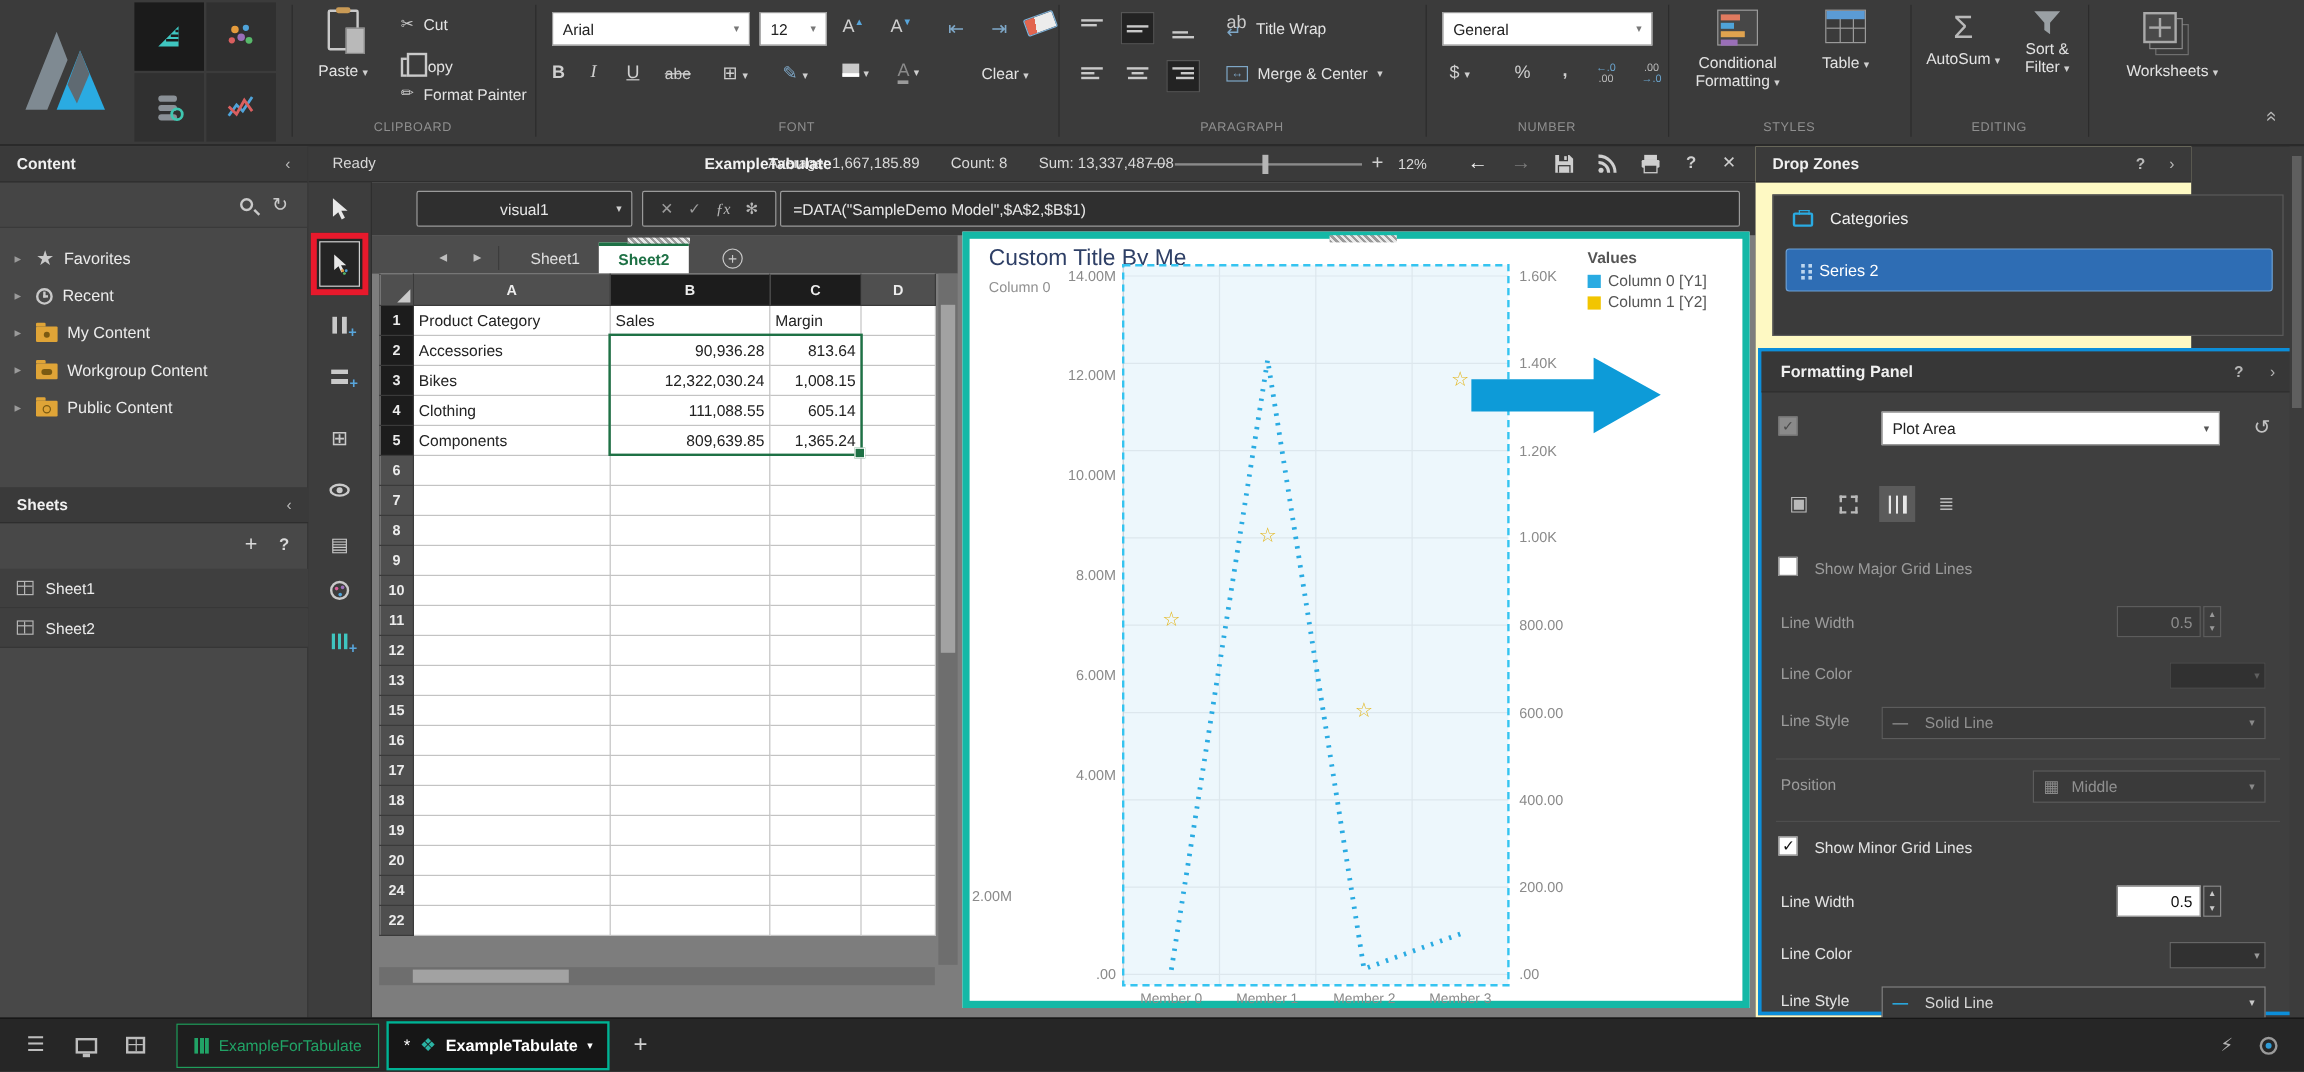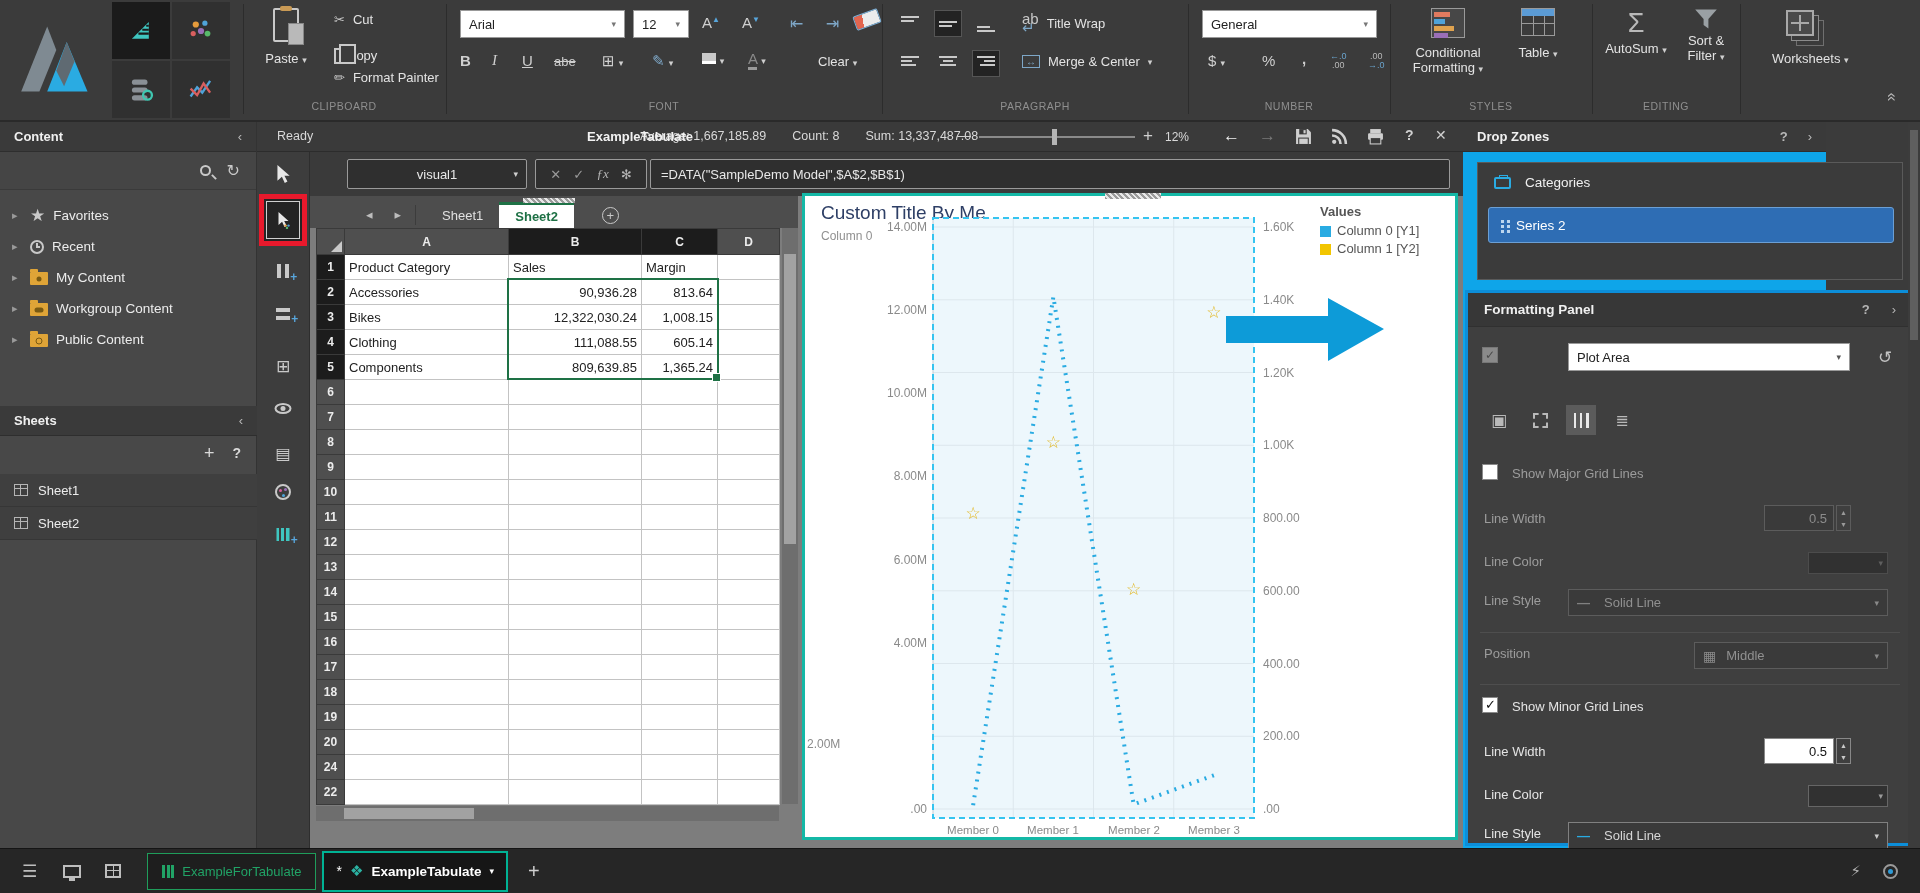--- a/index.html
+++ b/index.html
@@ -102,33 +102,33 @@
   td.num{text-align:right}
   th.corner{position:relative}
   th.corner:after{content:'';position:absolute;right:2px;bottom:2px;border-left:11px solid transparent;border-bottom:11px solid #c9c9c9}
   .selbox{position:absolute;left:191px;top:50px;width:212px;height:102px;border:2px solid #1e7145;pointer-events:none}
   .selbox:after{content:'';position:absolute;right:-4px;bottom:-4px;width:7px;height:7px;background:#1e7145;border:1px solid #fff}
   .vscroll{position:absolute;left:466px;top:0;width:16px;height:576px;background:#6e6e6e}
   .vscroll i{position:absolute;left:2px;top:26px;width:12px;height:290px;background:#a2a2a2}
   .hscroll{position:absolute;left:316px;top:806px;width:463px;height:15px;background:#6e6e6e}
   .hscroll i{position:absolute;left:28px;top:2px;width:130px;height:11px;background:#a2a2a2}
   
-  .chartcard{position:absolute;left:802px;top:193px;width:656px;height:647px;background:#fff;border:3px solid #14b8a6;z-index:2}
+  .chartcard{position:absolute;left:802px;top:193px;width:656px;height:647px;background:#fff;border:6px solid #14b8a6;z-index:2}
   .c-title{position:absolute;left:16px;top:6px;font-size:19px;color:#2e3f66;font-weight:500}
   .c-corner{position:absolute;left:16px;top:33px;font-size:12px;color:#909090}
   .tick{position:absolute;font-size:12px;color:#8a8a8a}
   .xlab{position:absolute;font-size:11.5px;color:#8a8a8a;text-align:center;width:90px}
   .legend{position:absolute;left:515px;top:8px}
   .legend .lgt{font-weight:bold;font-size:13px;color:#555;margin-bottom:3px}
   .lg-entry{display:flex;align-items:center;gap:6px;font-size:13px;color:#555;line-height:18px}
   .lg-entry .sw{width:11px;height:11px;display:inline-block}
   
   .arrow-svg{position:absolute;left:1226px;top:298px;z-index:7}
   
-  .rpanel{position:absolute;left:1463px;top:122px;width:363px;height:726px;background:#0ea5e9}
+  .rpanel{position:absolute;left:1463px;top:122px;width:363px;height:726px;background:#fef9c3}
   .zonesbox{position:absolute;left:14px;top:40px;width:426px;height:118px;background:#3b3b3b;border:1px solid #5a5a5a}
   .zone-hd{display:flex;align-items:center;gap:14px;padding:12px 0 0 16px;color:#f0f0f0;font-size:13.5px}
   .case-ic{width:17px;height:12px;border:2px solid #2aabe2;border-radius:2px;position:relative;display:inline-block}
   .case-ic:before{content:'';position:absolute;top:-4px;left:3px;width:7px;height:3px;border:1.5px solid #2aabe2;border-bottom:none}
   .chip{position:absolute;left:10px;top:44px;width:406px;height:36px;background:#2e6db4;border:1px solid #6b9fd4;border-radius:3px;display:flex;align-items:center;gap:12px;padding:0 12px;color:#fff;font-size:13.5px;cursor:pointer}
   .dotgrid{width:3px;height:3px;background:#bcd6ef;box-shadow:6px 0 #bcd6ef,0 5px #bcd6ef,6px 5px #bcd6ef,0 10px #bcd6ef,6px 10px #bcd6ef;display:inline-block;margin-bottom:8px}
   .fmtgroup{position:absolute;left:2px;top:168px;width:450px;height:556px;border:3px solid #0c8ed9;background:#3f3f3f}
   .fmt-head{height:34px;background:#373737;display:flex;align-items:center;padding:0 16px;border-bottom:1px solid #303030}
   .fmt-head b{color:#f0f0f0;font-size:13.5px}
   .fmt-label{position:absolute;font-size:13px}
@@ -615,27 +615,20 @@
             </tr>
             <tr>
               <th class="rowhdr">12</th>
               <td class=""></td>
               <td class=""></td>
               <td class=""></td>
               <td class=""></td>
             </tr>
             <tr>
               <th class="rowhdr">13</th>
-              <td class=""></td>
-              <td class=""></td>
-              <td class=""></td>
-              <td class=""></td>
-            </tr>
-            <tr>
-              <th class="rowhdr">14</th>
               <td class=""></td>
               <td class=""></td>
               <td class=""></td>
               <td class=""></td>
             </tr>
             <tr>
               <th class="rowhdr">15</th>
               <td class=""></td>
               <td class=""></td>
               <td class=""></td>

